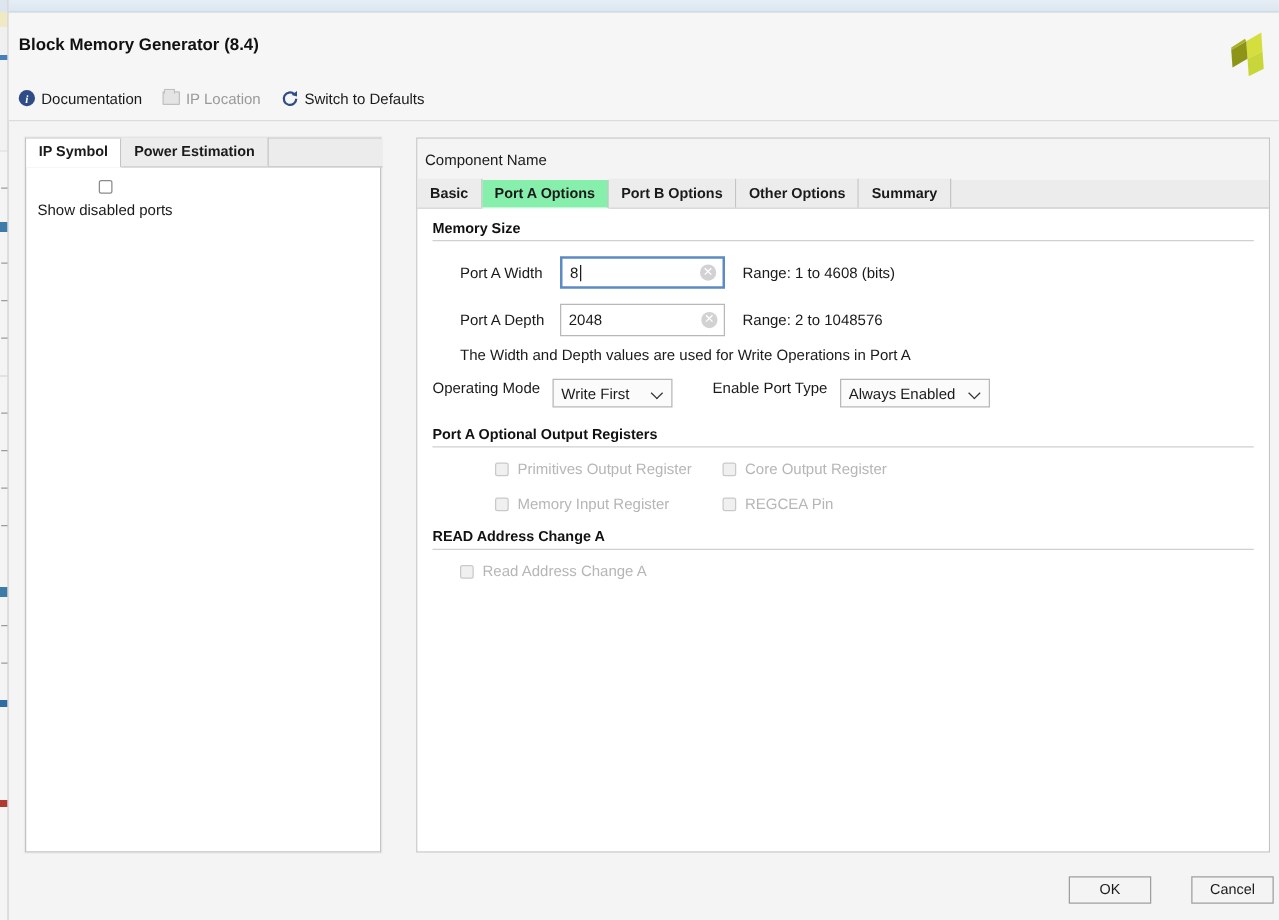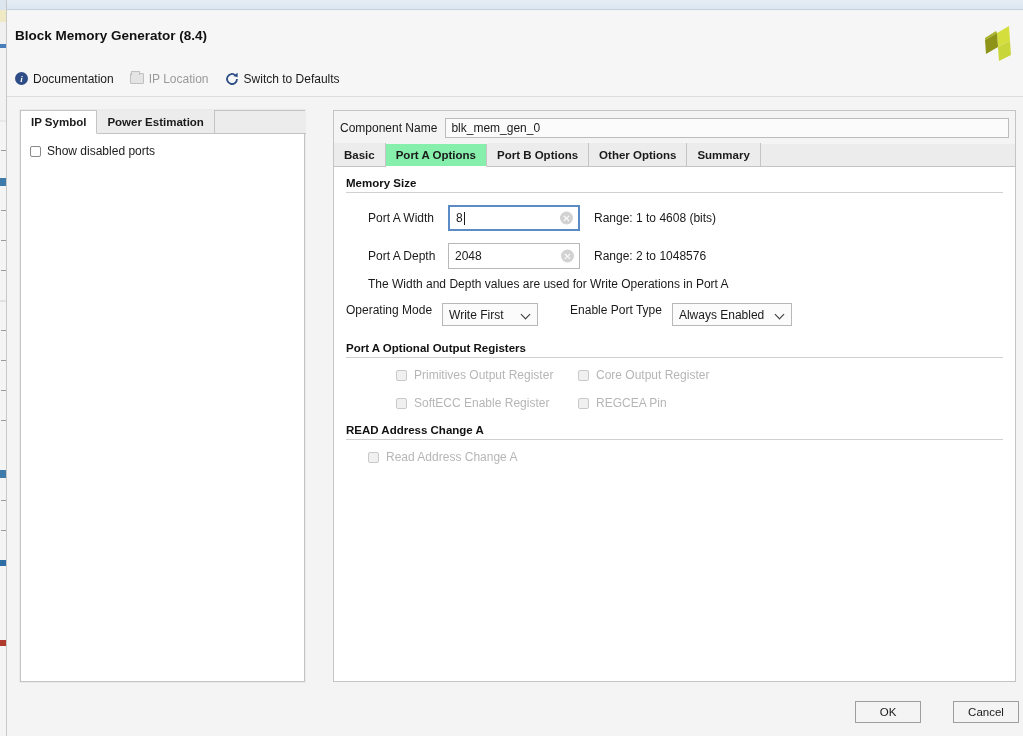--- a/index.html
+++ b/index.html
@@ -109,21 +109,21 @@
   .ltab {
     height: 23px; padding: 0 10px; display: flex; align-items: center;
     font-size: 11.5px; font-weight: bold; color: #1a1a1a;
     border-right: 1px solid #c4c4c4; cursor: pointer;
     background: #ececec;
   }
   .ltab.active { background: #ffffff; border-bottom: 1px solid #ffffff; margin-bottom: -1px; }
 
   #show-ports-row {
     position: absolute; left: 9px; top: 33px;
-    display: flex; align-items: center; gap: 6px; cursor: pointer;
+    display: flex; align-items: center; gap: 6px; cursor: pointer; flex-direction: column;
   }
   .cbox {
     width: 11px; height: 11px; background: #fff;
     border: 1px solid #8a8a8a; border-radius: 2px; flex: none;
   }
   .cbox.dis { background: #f0f0f0; border-color: #c9c9c9; }
 
   
   #ip-symbol { position: absolute; left: 60px; top: 268px; width: 180px; height: 100px; }
   #sym-box {
@@ -312,23 +312,20 @@
       <span class="cbox"></span>
       <span>Show disabled ports</span>
     </div>
 
   </div>
 
   <div id="right-panel">
 
     <div id="comp-name-row">
       <span id="comp-name-label">Component Name</span>
-      <div id="comp-name-input">
-        <span>blk_mem_gen_0</span>
-      </div>
     </div>
 
     <div id="tabbar">
       <div class="rtab">
         <span>Basic</span>
       </div>
       <div class="rtab active">
         <span>Port A Options</span>
       </div>
       <div class="rtab">
@@ -391,21 +388,21 @@
             <span class="cl">Primitives Output Register</span>
           </div>
           <div class="cb-item" style="margin-left:22px">
             <span class="cbox dis"></span>
             <span class="cl">Core Output Register</span>
           </div>
         </div>
         <div class="cb-line">
           <div class="cb-item" style="width:160px">
             <span class="cbox dis"></span>
-            <span class="cl">SoftECC Enable Register</span>
+            <span class="cl">Memory Input Register</span>
           </div>
           <div class="cb-item" style="margin-left:22px">
             <span class="cbox dis"></span>
             <span class="cl">REGCEA Pin</span>
           </div>
         </div>
       </div>
 
       <div class="grp-title" style="margin-top:6px">READ Address Change A</div>
       <div class="grp-rule"></div>

